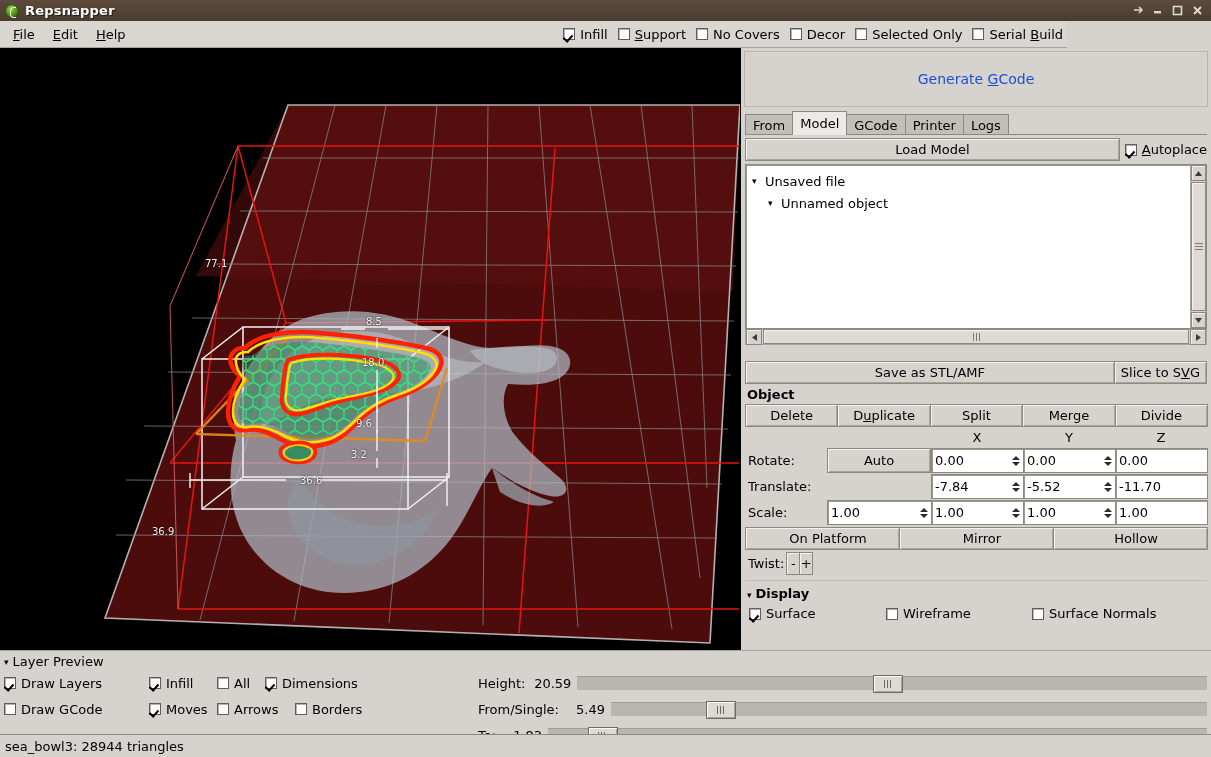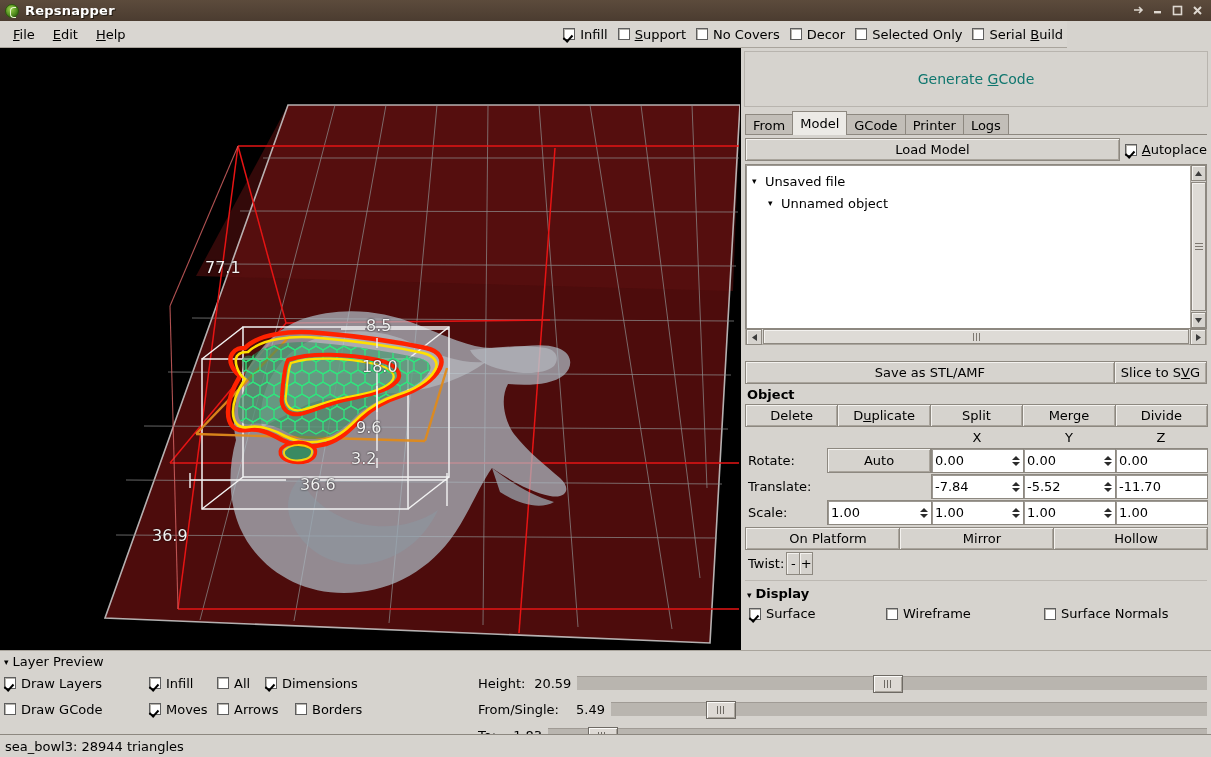--- a/index.html
+++ b/index.html
@@ -63,36 +63,36 @@
   }
   .chk-lbl { font-size: 13px; color: #000; white-space: nowrap; }
 
   
   .viewport {
     position: absolute; left: 0; top: 48px; width: 740px; height: 602px;
     background: #000; overflow: hidden;
   }
   .viewport svg { display: block; }
   .dimlabel {
-    position: absolute; color: #f2f2f2; font-size: 16px;
+    position: absolute; color: #f2f2f2; font-size: 10px;
     font-family: "DejaVu Sans", sans-serif; text-shadow: 0 0 2px #000;
     pointer-events: none; white-space: nowrap;
   }
 
   
   .rightpanel {
     position: absolute; left: 740px; top: 48px; width: 471px; height: 602px;
     background: #d6d3ce; border-left: 1px solid #000;
   }
   .gen-box {
     margin: 3px 3px 0 3px; height: 56px; background: #d6d3ce;
     border: 1px solid #b8b4ae;
     display: flex; align-items: center; justify-content: center;
   }
-  .gen-label { font-size: 14px; color: #0f766e; }
+  .gen-label { font-size: 14px; color: #1d4ed8; }
 
   .tabrow { display: flex; align-items: flex-end; height: 24px; margin: 4px 0 0 4px; position: relative; }
   .tab {
     height: 21px; padding: 0 7px; display: flex; align-items: center;
     background: #c2beb8; border: 1px solid #8d8880; border-bottom: none;
     font-size: 13px; color: #000; margin-right: -1px; cursor: default;
   }
   .tab.active {
     background: #eceae6; height: 24px; border-color: #8d8880;
     position: relative; z-index: 3;
@@ -659,21 +659,21 @@
         </div>
         <div class="disp-row">
           <div class="chk-wrap disp-c1" style="margin-left:4px;">
             <span class="chk on"></span>
             <span class="chk-lbl">Surface</span>
           </div>
           <div class="chk-wrap disp-c2" style="margin-left:0;">
             <span class="chk"></span>
             <span class="chk-lbl">Wireframe</span>
           </div>
-          <div class="chk-wrap" style="margin-left:16px;">
+          <div class="chk-wrap" style="margin-left:4px;">
             <span class="chk"></span>
             <span class="chk-lbl">Surface Normals</span>
           </div>
         </div>
       </div>
 
     </div>
   </div>
 
   <div class="bottom">

